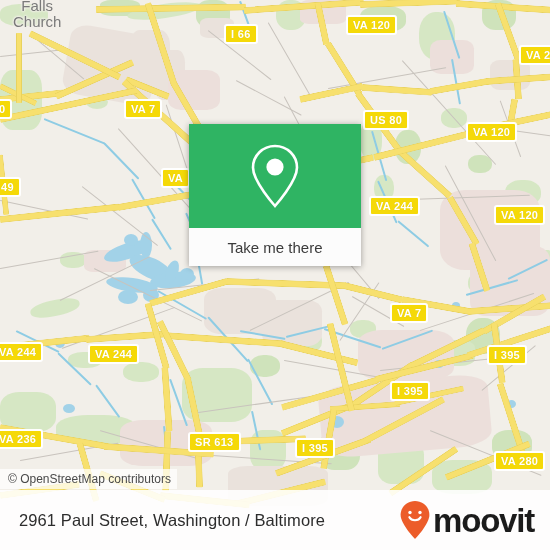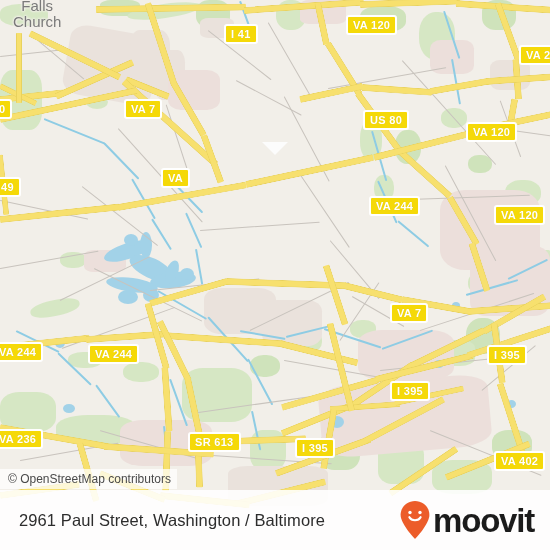--- a/index.html
+++ b/index.html
@@ -393,42 +393,55 @@
     <div class="road mway" style="left:238px;top:500px;width:90px;height:4.5px;transform:rotate(-14deg);"></div>
     <div class="road mway" style="left:160px;top:492px;width:90px;height:4.5px;transform:rotate(6deg);"></div>
     <div class="road mway" style="left:446px;top:474px;width:90px;height:4.5px;transform:rotate(-22deg);"></div>
     <div class="road mway" style="left:0;top:492px;width:80px;height:4.5px;transform:rotate(-8deg);"></div>
     <div class="road mway" style="left:100px;top:470px;width:70px;height:4.5px;transform:rotate(22deg);"></div>
     <div class="road mway" style="left:0;top:152px;width:60px;height:4px;transform:rotate(84deg);"></div>
 
     <div class="placelabel" style="left:13px;top:-2px;">Falls
 Church</div>
 
-    <div class="shield" style="left:224px;top:24px;">I 41</div>
+    <div class="shield" style="left:224px;top:24px;">I 66</div>
     <div class="shield" style="left:346px;top:15px;">VA 120</div>
     <div class="shield" style="left:519px;top:45px;">VA 2</div>
     <div class="shield" style="left:124px;top:99px;">VA 7</div>
     <div class="shield" style="left:363px;top:110px;">US 80</div>
     <div class="shield" style="left:466px;top:122px;">VA 120</div>
     <div class="shield" style="left:-8px;top:99px;">0</div>
     <div class="shield" style="left:-6px;top:177px;">49</div>
     <div class="shield" style="left:161px;top:168px;">VA</div>
     <div class="shield" style="left:369px;top:196px;">VA 244</div>
     <div class="shield" style="left:494px;top:205px;">VA 120</div>
     <div class="shield" style="left:390px;top:303px;">VA 7</div>
     <div class="shield" style="left:-8px;top:342px;">VA 244</div>
     <div class="shield" style="left:88px;top:344px;">VA 244</div>
     <div class="shield" style="left:487px;top:345px;">I 395</div>
     <div class="shield" style="left:390px;top:381px;">I 395</div>
     <div class="shield" style="left:-8px;top:429px;">VA 236</div>
     <div class="shield" style="left:188px;top:432px;">SR 613</div>
     <div class="shield" style="left:295px;top:438px;">I 395</div>
-    <div class="shield" style="left:494px;top:451px;">VA 402</div>
+    <div class="shield" style="left:494px;top:451px;">VA 280</div>
   </div>
 
+  <div id="popup">
+    <div id="popup-top">
+      <span style="display:block;line-height:0;">
+        <svg width="56" height="68" viewBox="0 0 56 68" aria-hidden="true">
+          <path d="M28 4 C15.8 4 6 13.6 6 25.6 C6 39.6 28 64 28 64 C28 64 50 39.6 50 25.6 C50 13.6 40.2 4 28 4 Z" fill="none" stroke="#ffffff" stroke-width="2.6"></path>
+          <circle cx="28" cy="25" r="8.6" fill="#ffffff"></circle>
+        </svg>
+      </span>
+    </div>
+    <div id="popup-bottom">
+      <span>Take me there</span>
+    </div>
+  </div>
   <div id="popup-tail"></div>
 
   <div id="attribution">© OpenStreetMap contributors</div>
 
   <div id="bottombar">
     <div id="address">2961 Paul Street, Washington / Baltimore</div>
     <div id="brand">
       <span style="display:block;line-height:0;">
         <svg width="32" height="40" viewBox="0 0 32 40" aria-hidden="true">
           <path d="M16 1 C8 1 1.6 7.2 1.6 15 C1.6 24 16 39 16 39 C16 39 30.4 24 30.4 15 C30.4 7.2 24 1 16 1 Z" fill="#ec5c29"></path>

